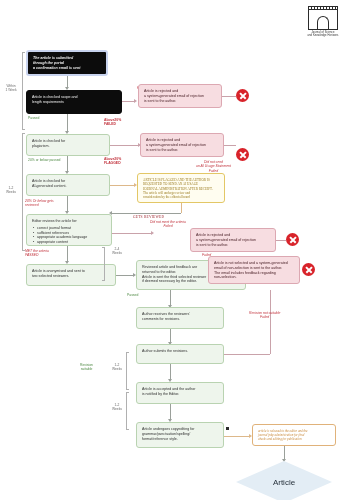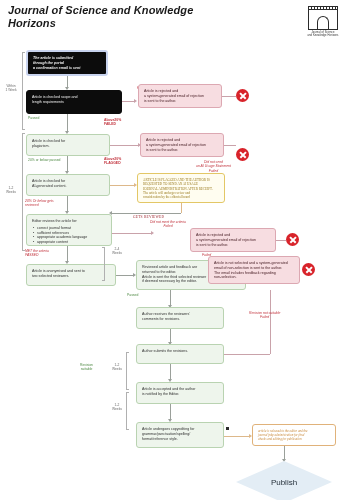--- a/index.html
+++ b/index.html
@@ -87,21 +87,20 @@
   .brk{position:absolute;border-left:1px solid #b0b0b0;
        border-top:1px solid #b0b0b0;border-bottom:1px solid #b0b0b0;
        width:3px;box-sizing:border-box;}
   .sqr{position:absolute;width:3px;height:3px;background:#2b2b2b;}
 </style>
 </head>
 <body>
 
 <div class="canvas">
 
-  <div class="jtitle">Journal of Science and Knowledge Horizons</div>
   <div class="logo">
     <div class="bld"></div>
     <div class="roof"></div>
     <div class="arch"></div>
     <div class="ltext">
       <span>Journal of Science</span><br>
       <span>and Knowledge Horizons</span>
     </div>
   </div>
 
@@ -297,16 +296,16 @@
   <div class="node orange" style="left:252px;top:424px;width:84px;height:22px;">
     <span class="ln">article is released to the editor and the</span>
     <span class="ln">journal jnkp administration for final</span>
     <span class="ln">checks  and editing for publication</span>
   </div>
 
   <div class="v" style="left:284px;top:446px;height:14px;"></div>
   <div class="arrow down" style="left:282px;top:459px;"></div>
 
   <div class="diamond" style="left:236px;top:461px;">
-    <span>Publish</span>
+    <span>Article</span>
   </div>
 
 </div>
 
 </body></html>

